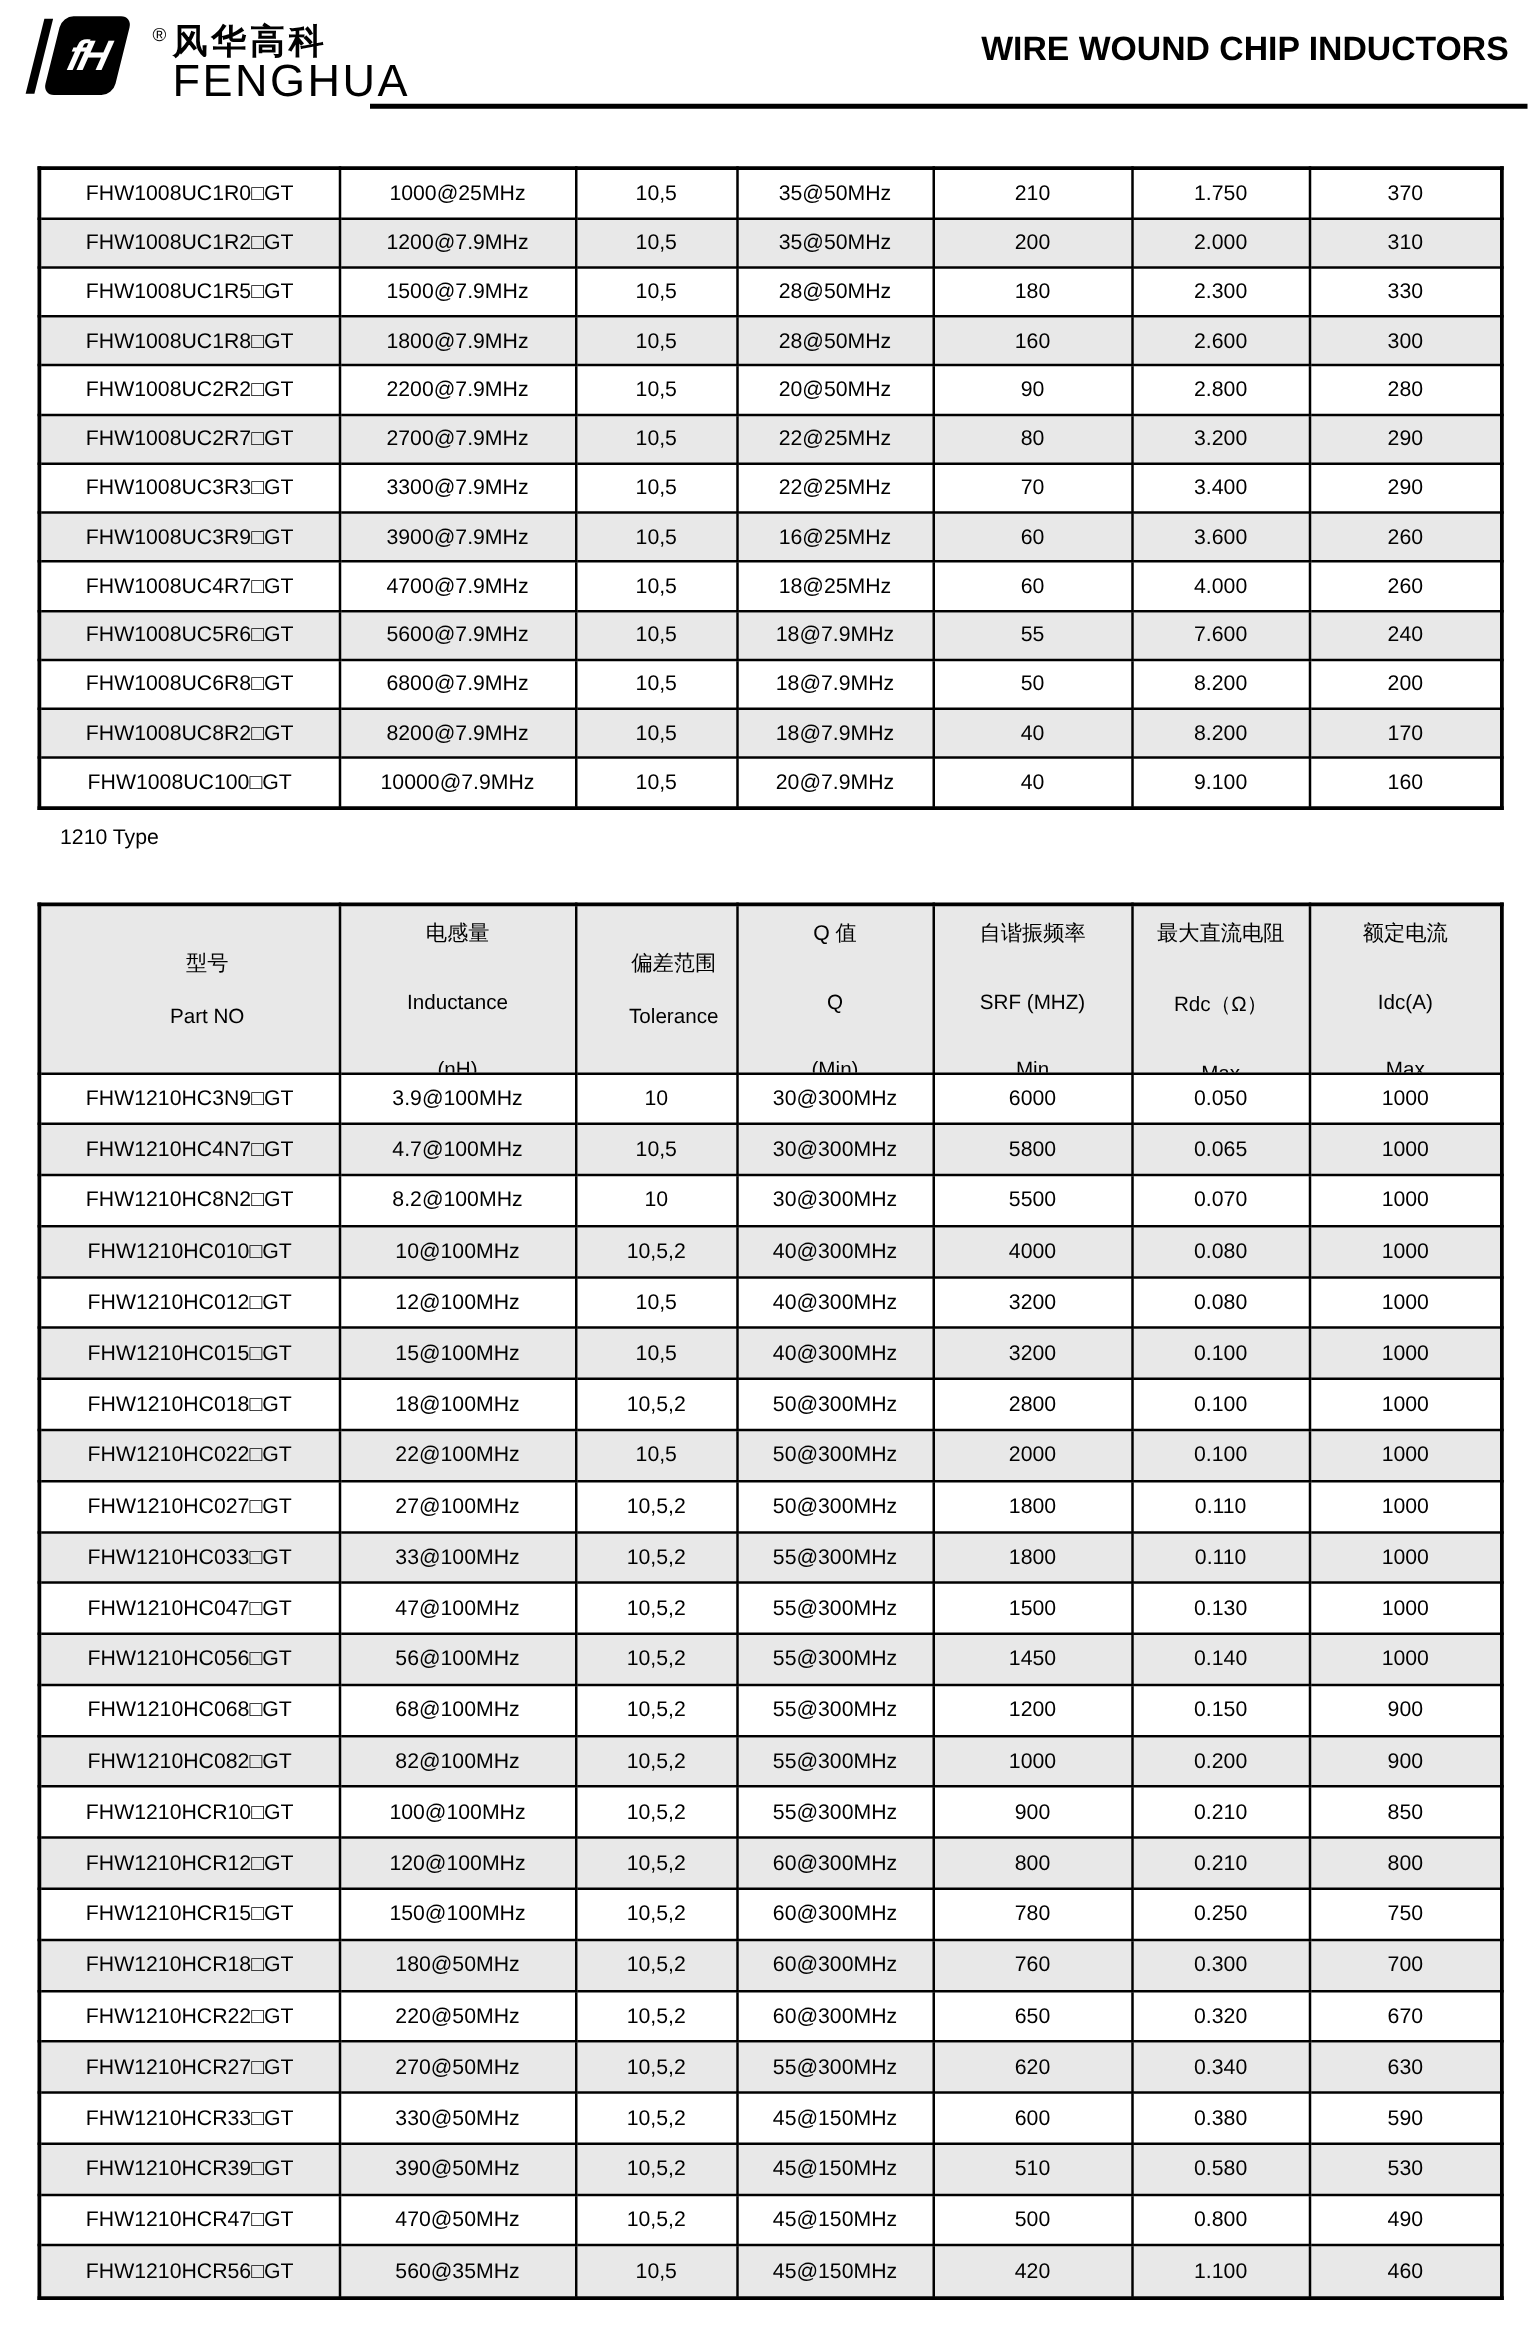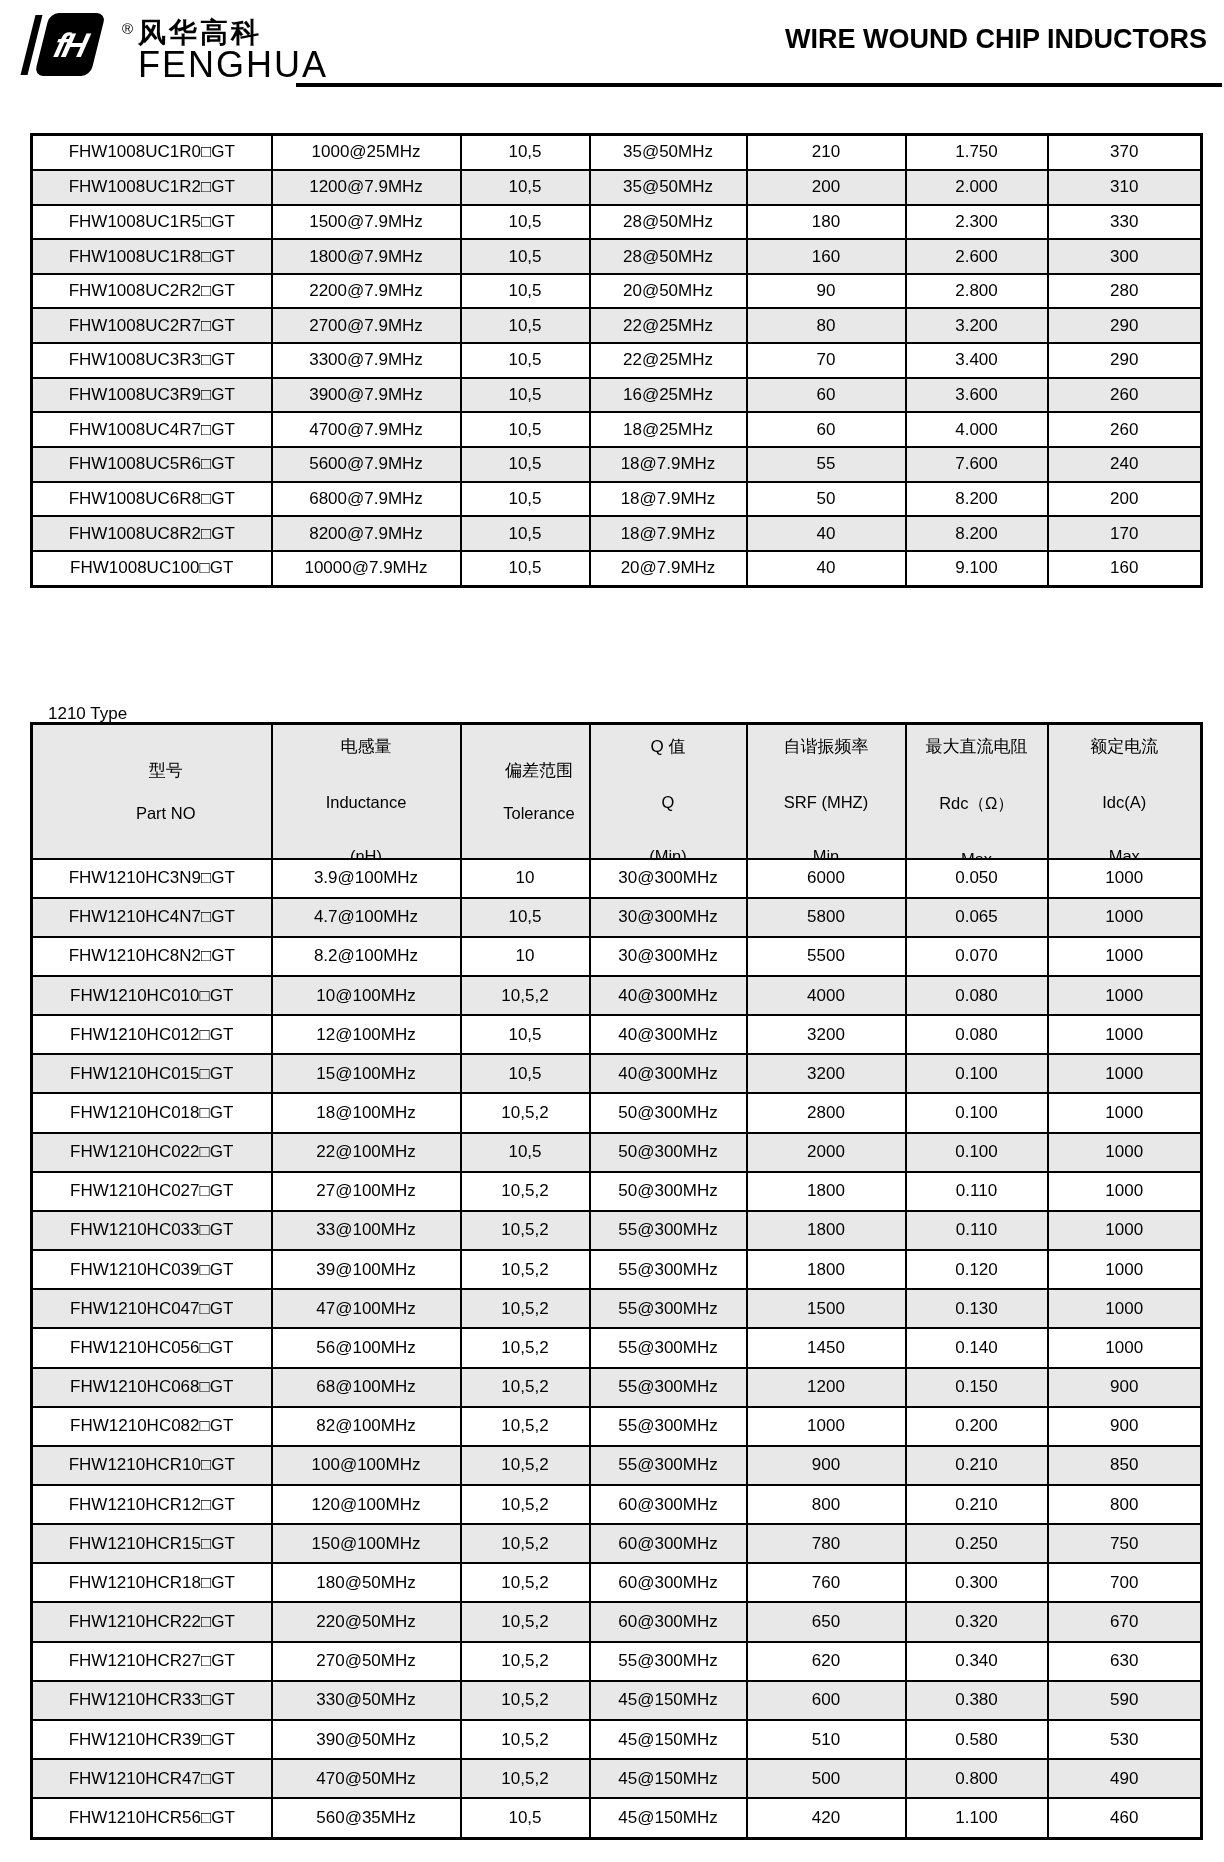--- a/index.html
+++ b/index.html
@@ -24,29 +24,29 @@
   .header-rule{position:absolute;top:83px;left:296px;width:926px;height:4px;background:#000;}
   
   .spec-table{
     position:absolute;left:30px;width:1170px;border-collapse:collapse;table-layout:fixed;
     border:3px solid #000;font-size:17px;
   }
   .spec-table td,.spec-table th{
     border:2px solid #000;text-align:center;vertical-align:middle;
     padding:0;overflow:hidden;white-space:nowrap;font-weight:normal;
   }
-  #table1008{top:133px;height:455px;}
+  #table1008{top:133px;height:515px;}
   #table1210{top:722px;height:1118px;}
   .spec-table tbody tr:nth-child(even){background:#e8e8e8;}
   .spec-table thead tr{background:#e8e8e8;height:135px;}
   .h-wrap{display:flex;flex-direction:column;justify-content:space-between;height:112px;align-items:center;gap:35px;}
   .h-wrap.two{justify-content:center;gap:22px;padding-left:28px;}
   .h-cn{font-size:17px;}
   .h-en,.h-sub{font-size:16.5px;}
-  .section-label{position:absolute;left:48px;top:704px;font-size:17px;}
+  .section-label{position:absolute;left:48px;top:660px;font-size:17px;}
 </style>
 </head>
 <body>
 
 <div class="page">
 
   <div class="logo">
     <div class="logo-mark">
       <div class="mark-slash"></div>
       <div class="mark-body">
@@ -342,29 +342,20 @@
         <tr>
           <td>FHW1210HC033□GT</td>
           <td>33@100MHz</td>
           <td>10,5,2</td>
           <td>55@300MHz</td>
           <td>1800</td>
           <td>0.110</td>
           <td>1000</td>
         </tr>
         <tr>
-          <td>FHW1210HC039□GT</td>
-          <td>39@100MHz</td>
-          <td>10,5,2</td>
-          <td>55@300MHz</td>
-          <td>1800</td>
-          <td>0.120</td>
-          <td>1000</td>
-        </tr>
-        <tr>
           <td>FHW1210HC047□GT</td>
           <td>47@100MHz</td>
           <td>10,5,2</td>
           <td>55@300MHz</td>
           <td>1500</td>
           <td>0.130</td>
           <td>1000</td>
         </tr>
         <tr>
           <td>FHW1210HC056□GT</td>

